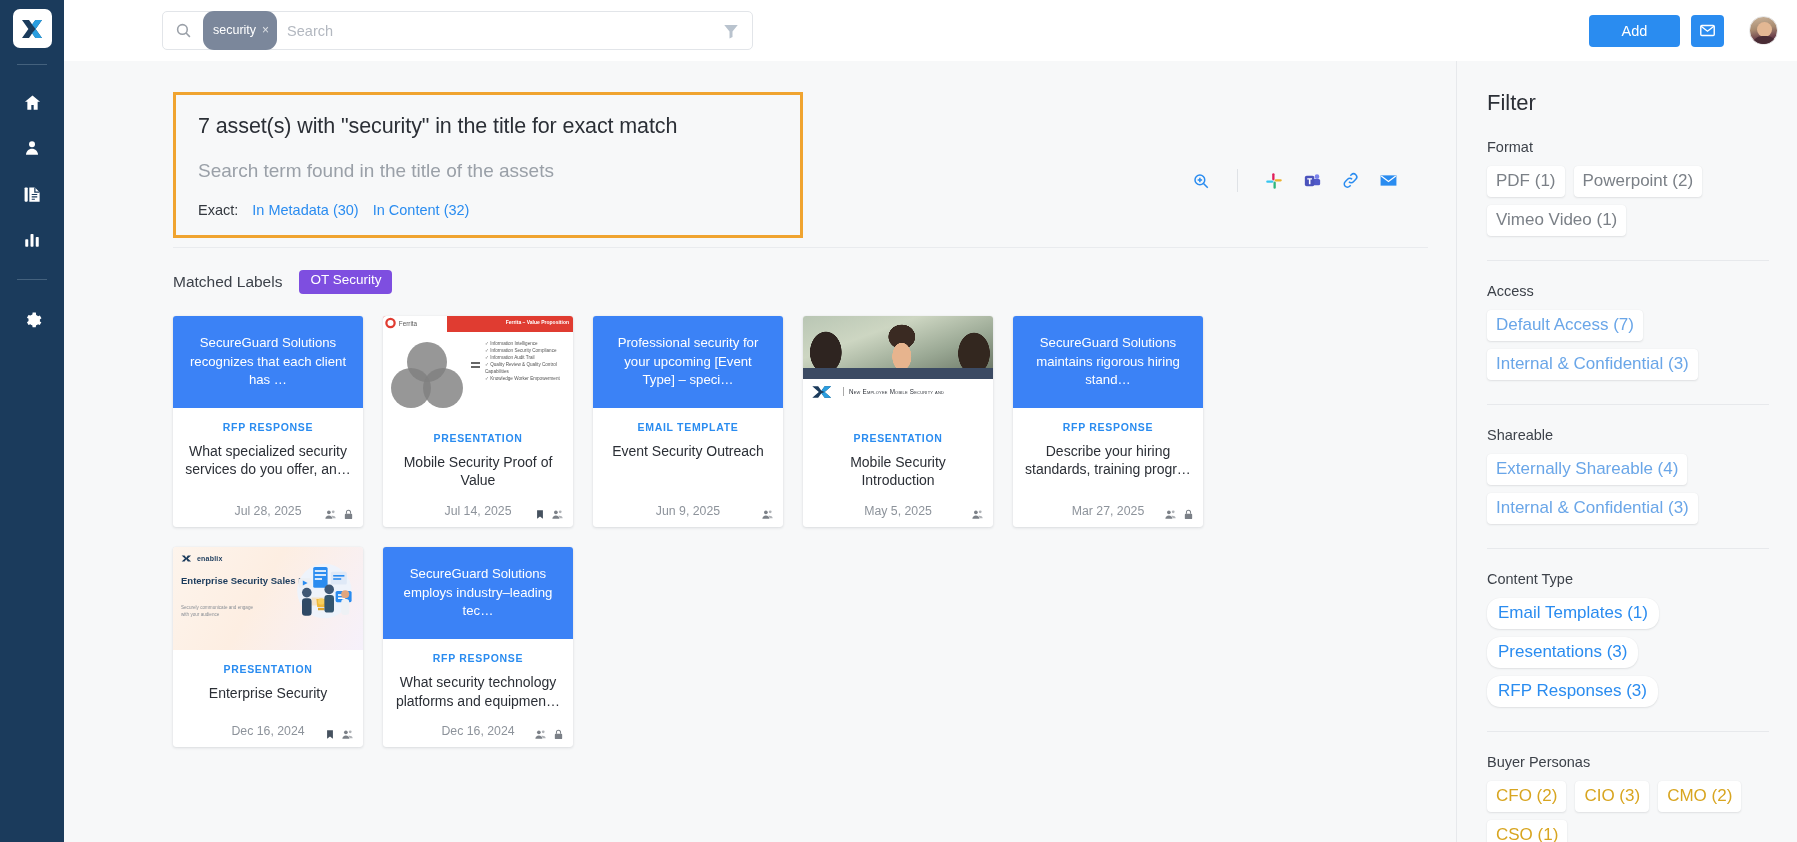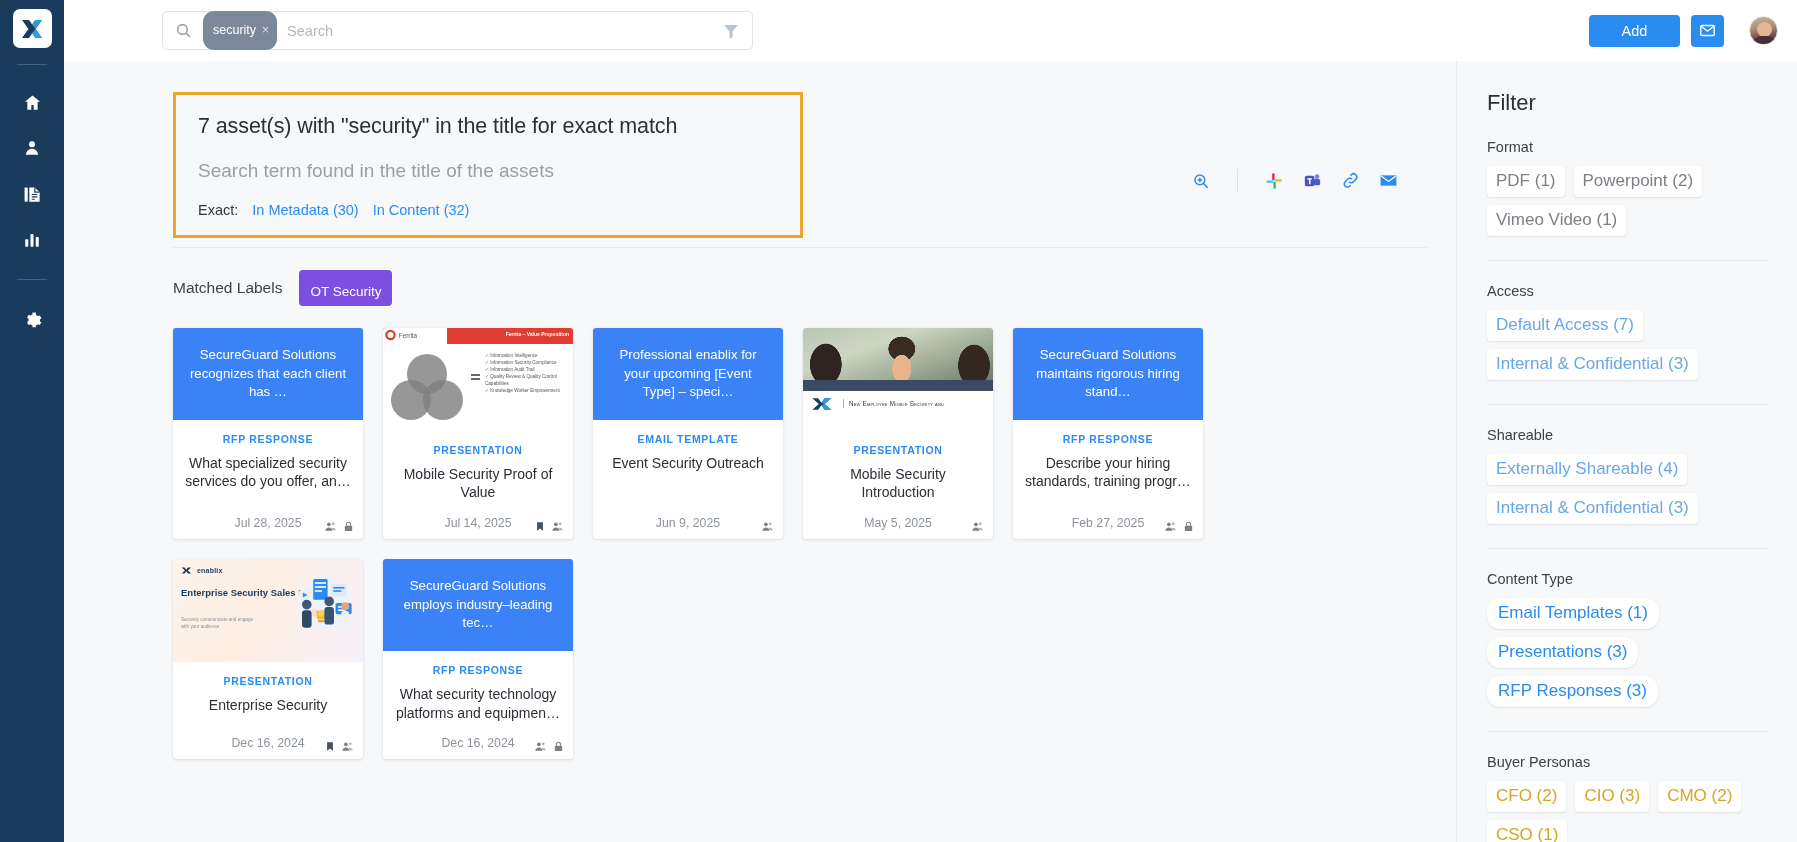--- a/index.html
+++ b/index.html
@@ -137,21 +137,21 @@
   .vdiv { width: 1px; height: 23px; background: #dfe2e6; margin: 0 17px; }
 
   
   .matched {
     display: flex; align-items: center; gap: 17px;
     margin: 32px 0 0 109px;
   }
   .matched .ml-title { font-size: 15.5px; color: #3d424a; }
   .label-chip {
     background: #7e4ee0; color: #fff; border-radius: 4px;
-    font-size: 13.5px; padding: 14px 11px 7px; cursor: pointer;
+    font-size: 13.5px; padding: 2px 11px 7px; cursor: pointer;
   }
   .sep-line {
     position: absolute; left: 109px; right: 28px; top: 186px;
     height: 1px; background: #e9ebee;
   }
 
   
   .grid {
     margin: 22px 0 0 109px;
     display: flex; flex-wrap: wrap; gap: 20px; width: 1120px;
@@ -445,21 +445,21 @@
                     <circle cx="9" cy="8" r="3.4"></circle>
                     <path d="M2.5 20c0-3.6 2.9-6.3 6.5-6.3s6.5 2.7 6.5 6.3z"></path>
                     <circle cx="17" cy="7" r="2.6" opacity=".6"></circle>
                     <path d="M13.6 14.5c2.9-1 7.9.4 7.9 4.2h-5" opacity=".6"></path>
                   </svg>
               </div>
             </div>
           </div>
 
           <div class="card">
-            <div class="thumb-text">Professional enablix for your upcoming [Event Type] – speci…</div>
+            <div class="thumb-text">Professional security for your upcoming [Event Type] – speci…</div>
             <div class="card-body">
               <div class="ctype">EMAIL TEMPLATE</div>
               <div class="ctitle">Event Security Outreach</div>
             </div>
             <div class="card-foot">
               <div class="cdate">Jun 9, 2025</div>
               <div class="cicons">
                 <svg width="13" height="13" viewBox="0 0 24 24" fill="#7b8087">
                     <circle cx="9" cy="8" r="3.4"></circle>
                     <path d="M2.5 20c0-3.6 2.9-6.3 6.5-6.3s6.5 2.7 6.5 6.3z"></path>
@@ -500,21 +500,21 @@
             </div>
           </div>
 
           <div class="card">
             <div class="thumb-text">SecureGuard Solutions maintains rigorous hiring stand…</div>
             <div class="card-body">
               <div class="ctype">RFP RESPONSE</div>
               <div class="ctitle">Describe your hiring standards, training progr…</div>
             </div>
             <div class="card-foot">
-              <div class="cdate">Feb 27, 2025</div>
+              <div class="cdate">Mar 27, 2025</div>
               <div class="cicons">
                 <svg width="13" height="13" viewBox="0 0 24 24" fill="#7b8087">
                     <circle cx="9" cy="8" r="3.4"></circle>
                     <path d="M2.5 20c0-3.6 2.9-6.3 6.5-6.3s6.5 2.7 6.5 6.3z"></path>
                     <circle cx="17" cy="7" r="2.6" opacity=".6"></circle>
                     <path d="M13.6 14.5c2.9-1 7.9.4 7.9 4.2h-5" opacity=".6"></path>
                   </svg>
                 <svg width="11" height="13" viewBox="0 0 24 24" fill="#7b8087">
                     <rect x="4" y="10.5" width="16" height="11.5" rx="2"></rect>
                     <path d="M7.5 10.5V7a4.5 4.5 0 019 0v3.5" fill="none" stroke="#7b8087" stroke-width="2.2"></path>

